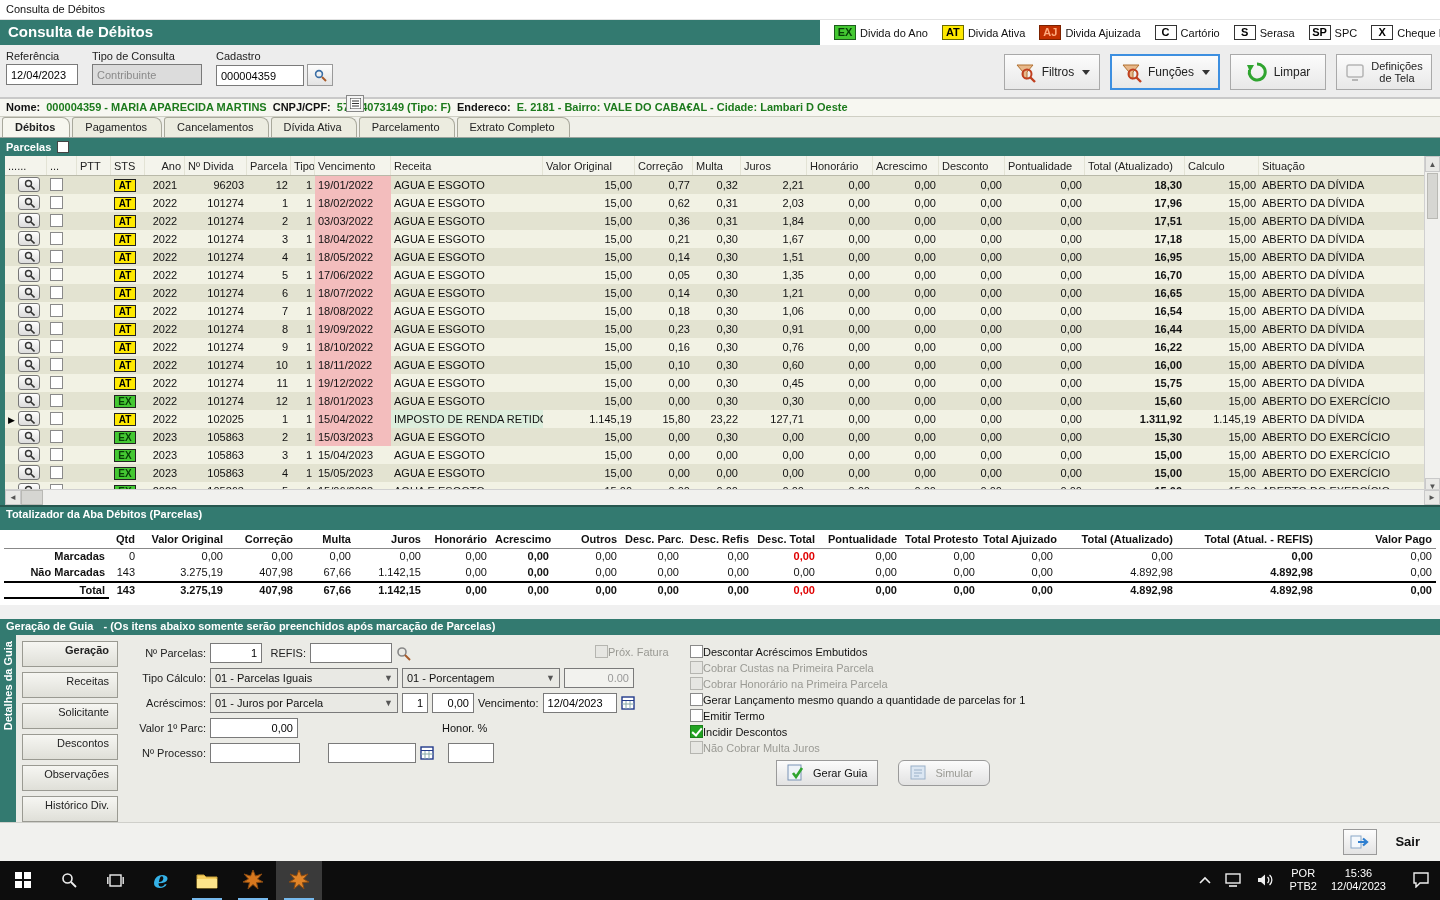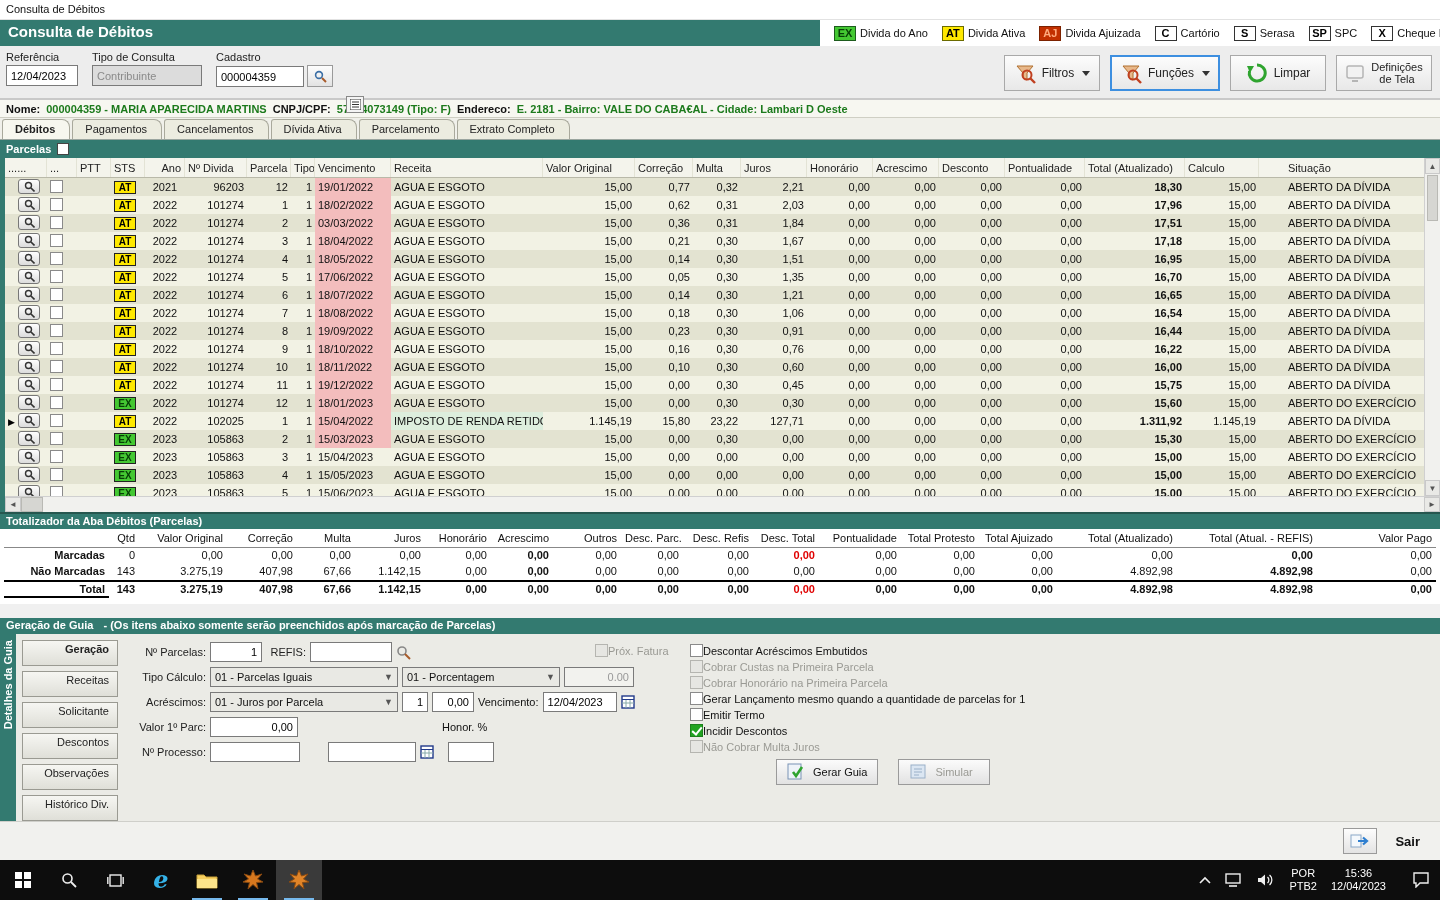--- a/index.html
+++ b/index.html
@@ -54,45 +54,45 @@
   .c { padding:0 3px; overflow:hidden; white-space:nowrap; flex:0 0 auto; }
   .c.num { text-align:right; }
   .c.center { text-align:center; }
   .cp  { width:10px; }  .cm { width:32px; } .cc { width:30px; }
   .cptt{ width:34px; }  .csts{ width:34px; } .cano{ width:40px;text-align:right; }
   .cdiv{ width:62px; }  .cpar{ width:44px; } .ctip{ width:24px; }
   .cven{ width:76px; }  .crec{ width:152px; }
   .cval{ width:92px; }  .ccor{ width:58px; } .cmul{ width:48px; }
   .cjur{ width:66px; }  .chon{ width:66px; } .cacr{ width:66px; }
   .cdes{ width:66px; }  .cpon{ width:80px; } .ctot{ width:100px; font-weight:bold; }
-  .ccal{ width:74px; }  .csit{ flex:1 1 auto;margin-left:26px; }
+  .ccal{ width:74px; }  .csit{ flex:1 1 auto; }
   .thead .ctot { font-weight:normal; }
   .venc-over { background:#f3bdbd; }
   .rec-hl { background:#ddeedd; }
   .sts-badge { display:inline-block; width:22px; height:13px; line-height:12px; text-align:center; font-weight:bold; font-size:10px; border:1px solid #222; }
   .mag-btn { width:22px; height:15px; margin-top:1px; border:1px solid #777; border-radius:3px; background:linear-gradient(#fefefe,#dcdcdc); display:flex; align-items:center; justify-content:center; cursor:pointer; }
   .row-check { width:13px; height:13px; margin-top:2px; background:#fff; border:1px solid #8a8a8a; }
   .pointer-glyph { color:#000; font-size:9px; line-height:18px; }
 
   
   .vscroll { position:absolute; right:0; top:0; width:16px; height:338px; background:#f1f1ee; border-left:1px solid #d0d0d0; display:flex; flex-direction:column; }
   .vs-btn { height:16px; display:flex; align-items:center; justify-content:center; background:#e9e9e6; border:1px solid #c9c9c9; color:#555; font-size:8px; }
   .vs-thumb { height:46px; margin:1px 2px; background:#d6d6d2; border:1px solid #b9b9b4; }
   
   .hscroll { position:absolute; left:0; right:0; bottom:0; height:16px; background:#f1f1ee; border-top:1px solid #d0d0d0; display:flex; }
   .hs-btn { width:16px; height:15px; display:flex; align-items:center; justify-content:center; background:#e9e9e6; border:1px solid #c9c9c9; color:#555; font-size:8px; }
   .hs-thumb { width:22px; height:15px; background:#d6d6d2; border:1px solid #b9b9b4; }
   .hs-track { flex:1; }
 
   
-  .tot-hdr { height:17px; background:#337a70; color:#fff; font-weight:bold; padding:1px 6px; border-top:2px solid #26574f; }
+  .tot-hdr { height:25px; background:#337a70; color:#fff; font-weight:bold; padding:1px 6px; border-top:2px solid #26574f; }
   .tot-body { background:#fff; padding:2px 4px 4px 4px; }
   .tot-grid { display:grid; grid-template-columns:105px 30px 88px 70px 58px 70px 66px 62px 68px 62px 70px 66px 82px 78px 78px 120px 140px 1fr; }
   .tot-grid > div { padding:1px 4px; text-align:right; white-space:nowrap; overflow:hidden; }
-  .tot-h { font-weight:normal; border-bottom:1px solid #888; }
+  .tot-h { font-weight:bold; border-bottom:1px solid #888; }
   .tot-lab { font-weight:bold; }
   .tot-total > div { border-top:2px solid #000; font-weight:bold; }
   .red { color:#e00000; }
   .bold { font-weight:bold; }
 
   
   .ger-hdr { height:16px; background:#337a70; color:#fff; font-weight:bold; padding:1px 6px; display:flex; gap:10px; margin-top:14px; }
   .ger-body { flex:1; background:#ececdf0; background:#ebebe6; display:flex; position:relative; }
   .ger-side { width:16px; background:#337a70; color:#fff; display:flex; align-items:flex-start; justify-content:center; }
   .ger-side span { writing-mode:vertical-rl; transform:rotate(180deg); font-weight:bold; font-size:11px; padding:6px 1px; }
@@ -109,21 +109,21 @@
   .sel-arrow { color:#555; font-size:9px; }
   .ger-checks { flex:1; padding:10px 0 0 6px; }
   .chk-row { display:flex; align-items:center; margin-bottom:3px; }
   .chk-box { width:13px; height:13px; border:1px solid #8a8a8a; background:#fff; position:relative; flex:0 0 auto; }
   .chk-box.dis { background:#e6e6e2; border-color:#b5b5b0; }
   .chk-box.checked { background:#21a321; border-color:#1d801d; }
   .chk-box.checked::after { content:""; position:absolute; left:3px; top:0px; width:4px; height:8px; border:solid #fff; border-width:0 2px 2px 0; transform:rotate(40deg); }
   .chk-lab.dis { color:#9a9a94; }
   .ger-actions { display:flex; gap:20px; margin:6px 0 0 86px; }
   .act-btn { height:26px; min-width:92px; border:1px solid #9a9a9a; background:linear-gradient(#fbfbfb,#e2e2e2); display:flex; align-items:center; gap:6px; padding:0 10px; cursor:pointer; }
-  .act-btn.dis { color:#9a9a94; }
+  .act-btn.dis { color:#9a9a94;border-radius:6px; }
 
   
   .footer { height:39px; background:#f1f1ee; border-top:1px solid #cfcfca; display:flex; align-items:center; justify-content:flex-end; padding-right:10px; gap:8px; }
   .sair-btn { font-weight:bold; font-size:13px; padding:4px 10px; cursor:pointer; }
 
   
   .taskbar { height:40px; background:#0d0d0d; display:flex; align-items:stretch; color:#eee; }
   .tb-icons { display:flex; }
   .tb-item { width:46px; display:flex; align-items:center; justify-content:center; position:relative; cursor:pointer; }
   .tb-item.open::after { content:""; position:absolute; bottom:0; left:8px; right:8px; height:2px; background:#76b9ed; }

